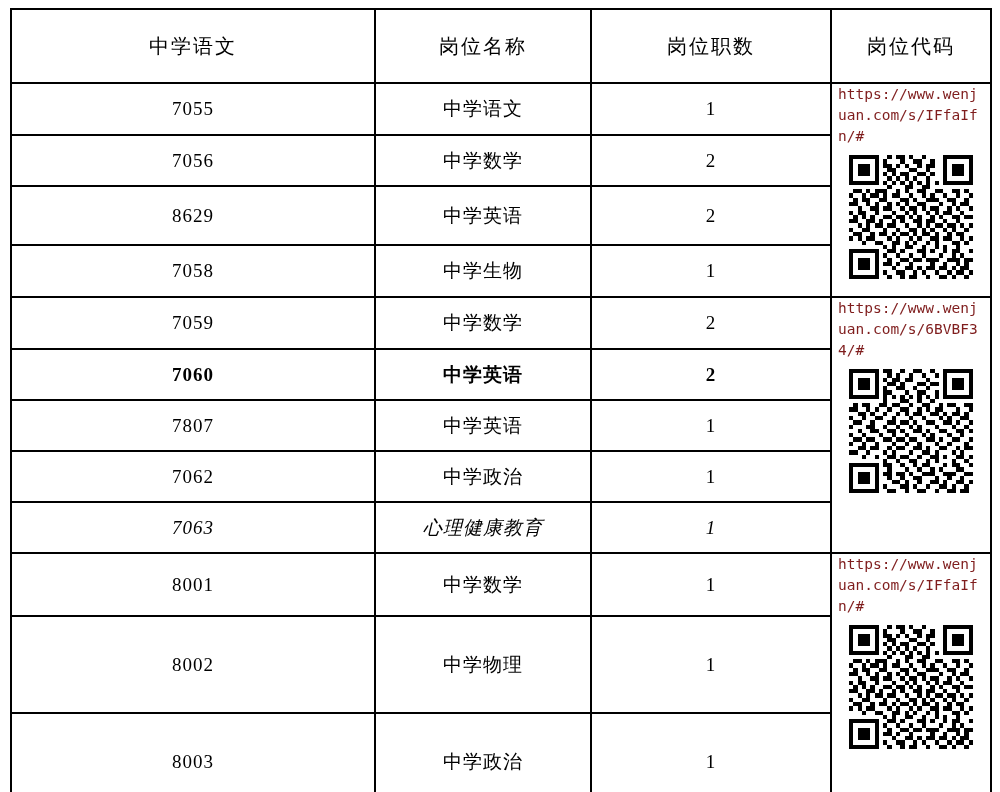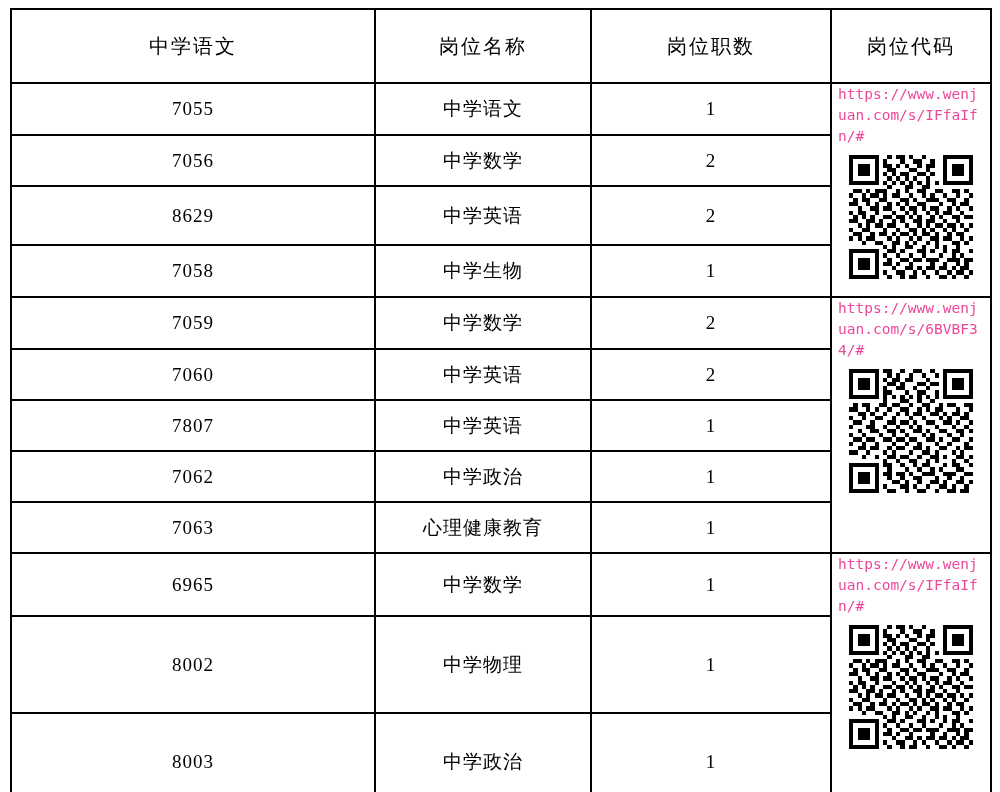--- a/index.html
+++ b/index.html
@@ -51,24 +51,24 @@
     font-size: 19px;
     letter-spacing: 1px;
   }
   tbody td.cell-code { font-family: "Liberation Serif", serif; }
 
   tr.r-h1 td { height: 50px; }
   tr.r-h2 td { height: 49px; }
   tr.r-h3 td { height: 57px; }
   tr.r-h4 td { height: 50px; }
   tr.r-h5 td { height: 50px; }
-  tr.r-h6 td { height: 49px; }
+  tr.r-h6 td { height: 49px; font-weight: bold; }
   tr.r-h7 td { height: 49px; }
   tr.r-h8 td { height: 49px; }
-  tr.r-h9 td { height: 49px; }
+  tr.r-h9 td { height: 49px; font-style: italic; }
   tr.r-h10 td { height: 61px; }
   tr.r-h11 td { height: 95px; }
 
   td.cell-link {
     padding: 4px 2px 6px 2px;
     vertical-align: top;
   }
   .link-wrap {
     display: flex;
     flex-direction: column;
@@ -77,21 +77,21 @@
     height: 100%;
   }
   .link-url {
     font-family: "DejaVu Sans Mono", "Liberation Mono", monospace;
     font-size: 14.5px;
     line-height: 1.45;
     letter-spacing: 0px;
     word-break: break-all;
     text-align: left;
     width: 146px;
-    color: #ec4899;
+    color: #7f1d1d;
   }
   .qr {
     margin-top: 8px;
     width: 124px;
     height: 124px;
     image-rendering: pixelated;
     background: #ffffff;
   }
   .qr svg { display: block; }
 </style>
@@ -706,21 +706,21 @@
         <td class="cell-count">1</td>
       </tr>
 
       <tr class="r-h9">
         <td class="cell-code">7063</td>
         <td class="cell-name">心理健康教育</td>
         <td class="cell-count">1</td>
       </tr>
 
       <tr class="r-h10">
-        <td class="cell-code">6965</td>
+        <td class="cell-code">8001</td>
         <td class="cell-name">中学数学</td>
         <td class="cell-count">1</td>
         <td class="cell-link" rowspan="3">
           <div class="link-wrap">
             <div class="link-url">https://www.wenjuan.com/s/IFfaIfn/#</div>
             <div class="qr">
               <svg viewBox="0 0 29 29" width="124" height="124" shape-rendering="crispEdges" aria-hidden="true">
                 <rect width="29" height="29" fill="#fff"></rect>
                 <g fill="#000">
                   <rect x="0" y="0" width="7" height="1"></rect>

